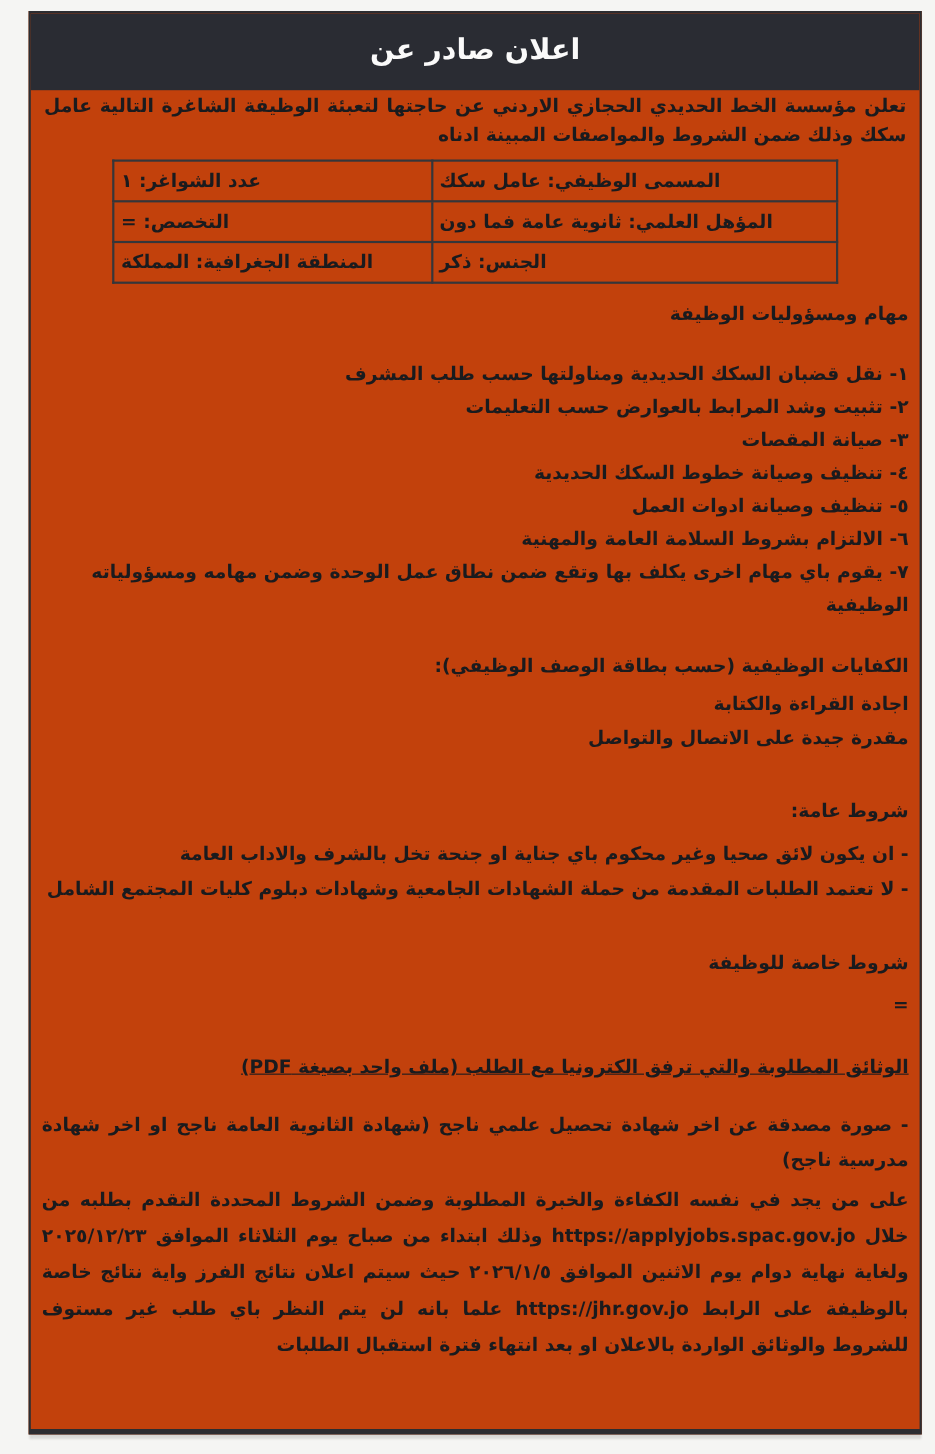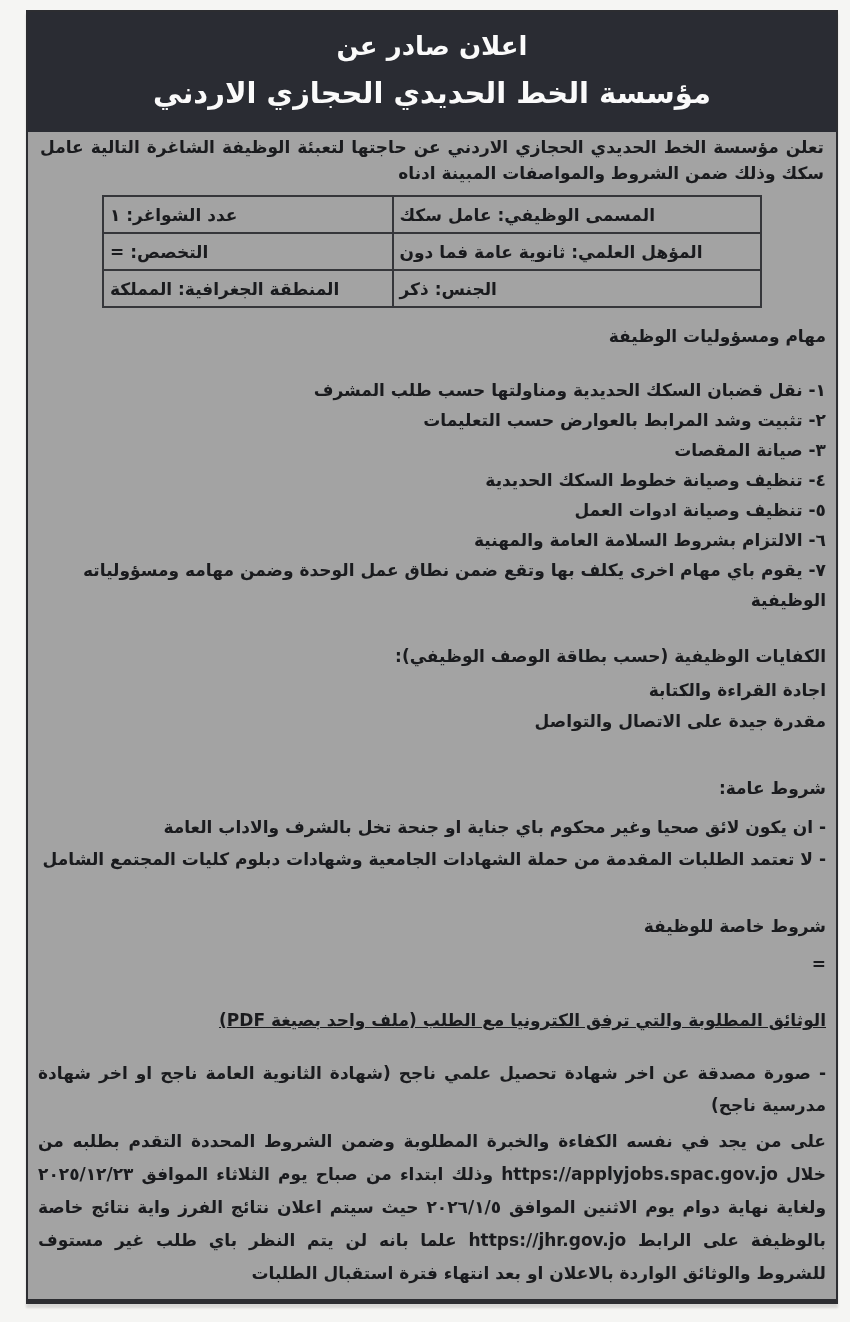--- a/index.html
+++ b/index.html
@@ -10,21 +10,21 @@
     background: #f5f5f3;
     font-family: "DejaVu Sans", sans-serif;
   }
   .sheet {
     position: absolute;
     left: 26px;
     top: 10px;
     width: 812px;
     height: 1294px;
     box-sizing: border-box;
-    background: #a3a3a3;
+    background: #c2410c;
     border: 2px solid #2c2d31;
     border-bottom-width: 5px;
     box-shadow: 0 4px 2px rgba(0,0,0,0.12);
     overflow: hidden;
   }
   .masthead {
     background: #2a2c33;
     color: #fafafa;
     text-align: center;
     padding: 12px 10px 14px;
@@ -82,21 +82,20 @@
   }
   .url { direction: ltr; unicode-bidi: embed; color: #1a1b1e; }
 </style>
 </head>
 <body>
 
 <div class="sheet">
 
   <header class="masthead">
     <div class="m1">اعلان صادر عن</div>
-    <div class="m2">مؤسسة الخط الحديدي الحجازي الاردني</div>
   </header>
 
   <div class="content">
 
     <p class="intro">تعلن مؤسسة الخط الحديدي الحجازي الاردني عن حاجتها لتعبئة الوظيفة الشاغرة التالية عامل سكك وذلك ضمن الشروط والمواصفات المبينة ادناه</p>
 
     <table class="job-table">
       <colgroup>
           <col style="width:56%">
           <col style="width:44%">

